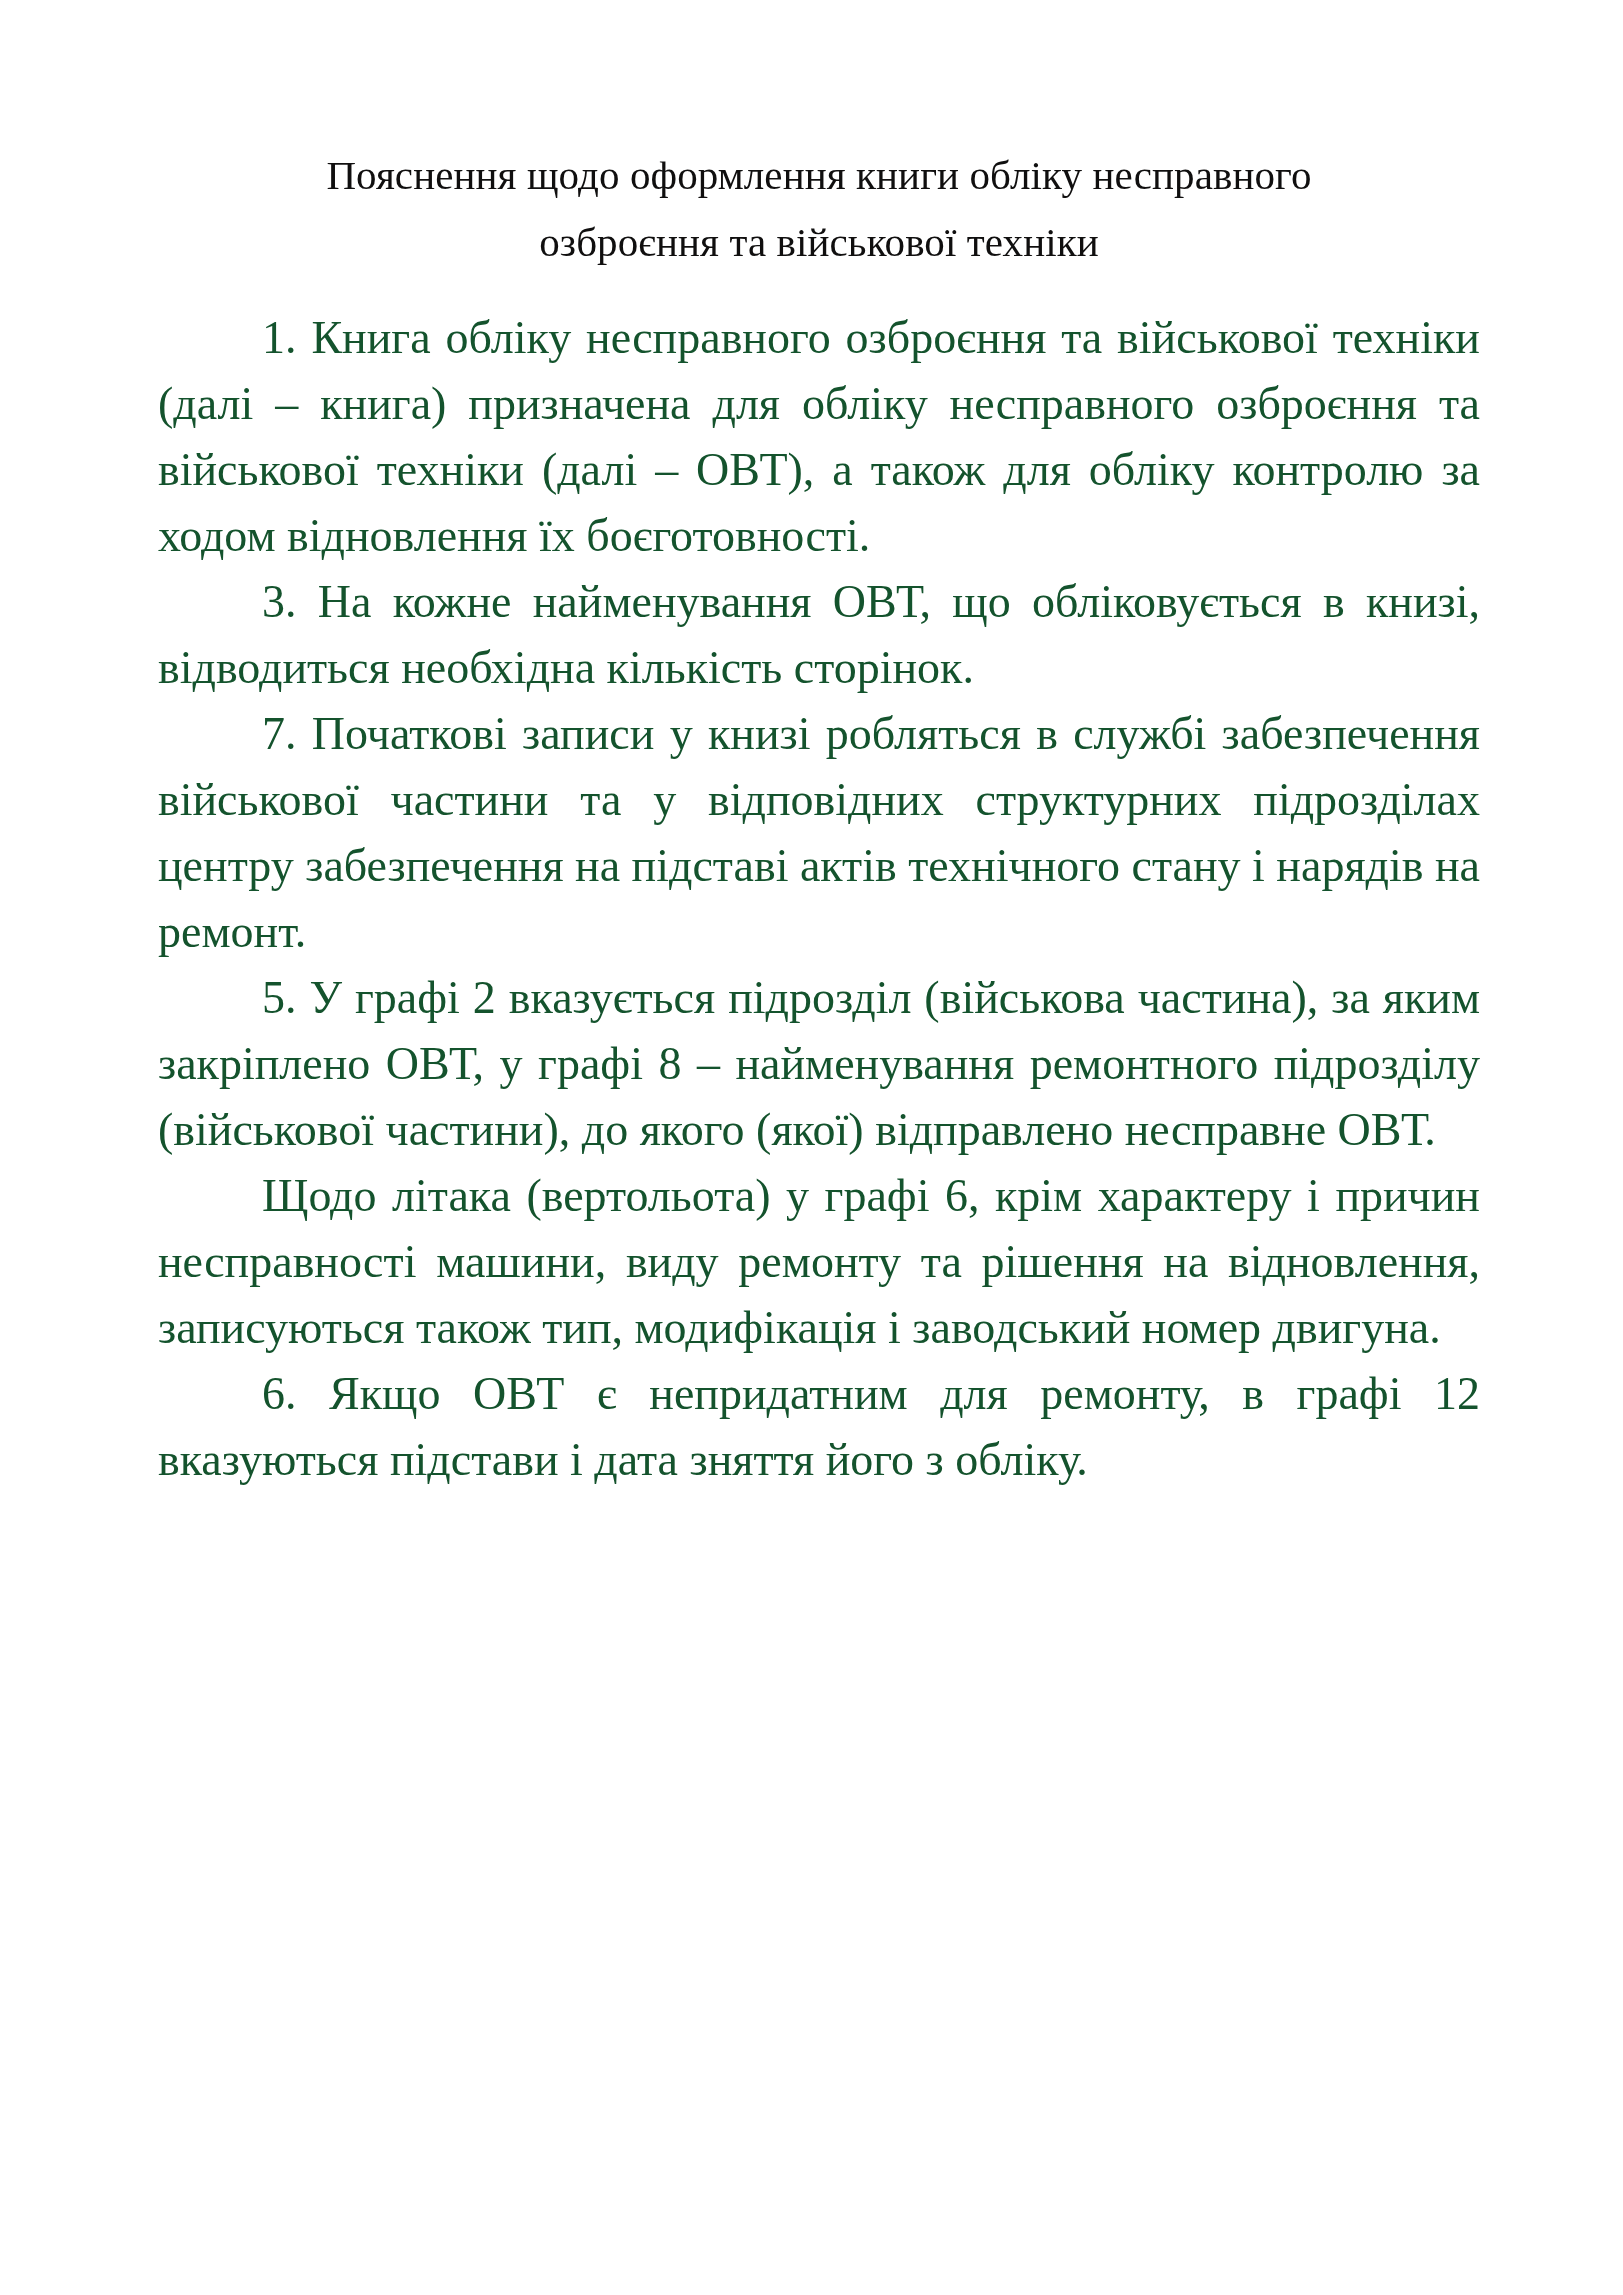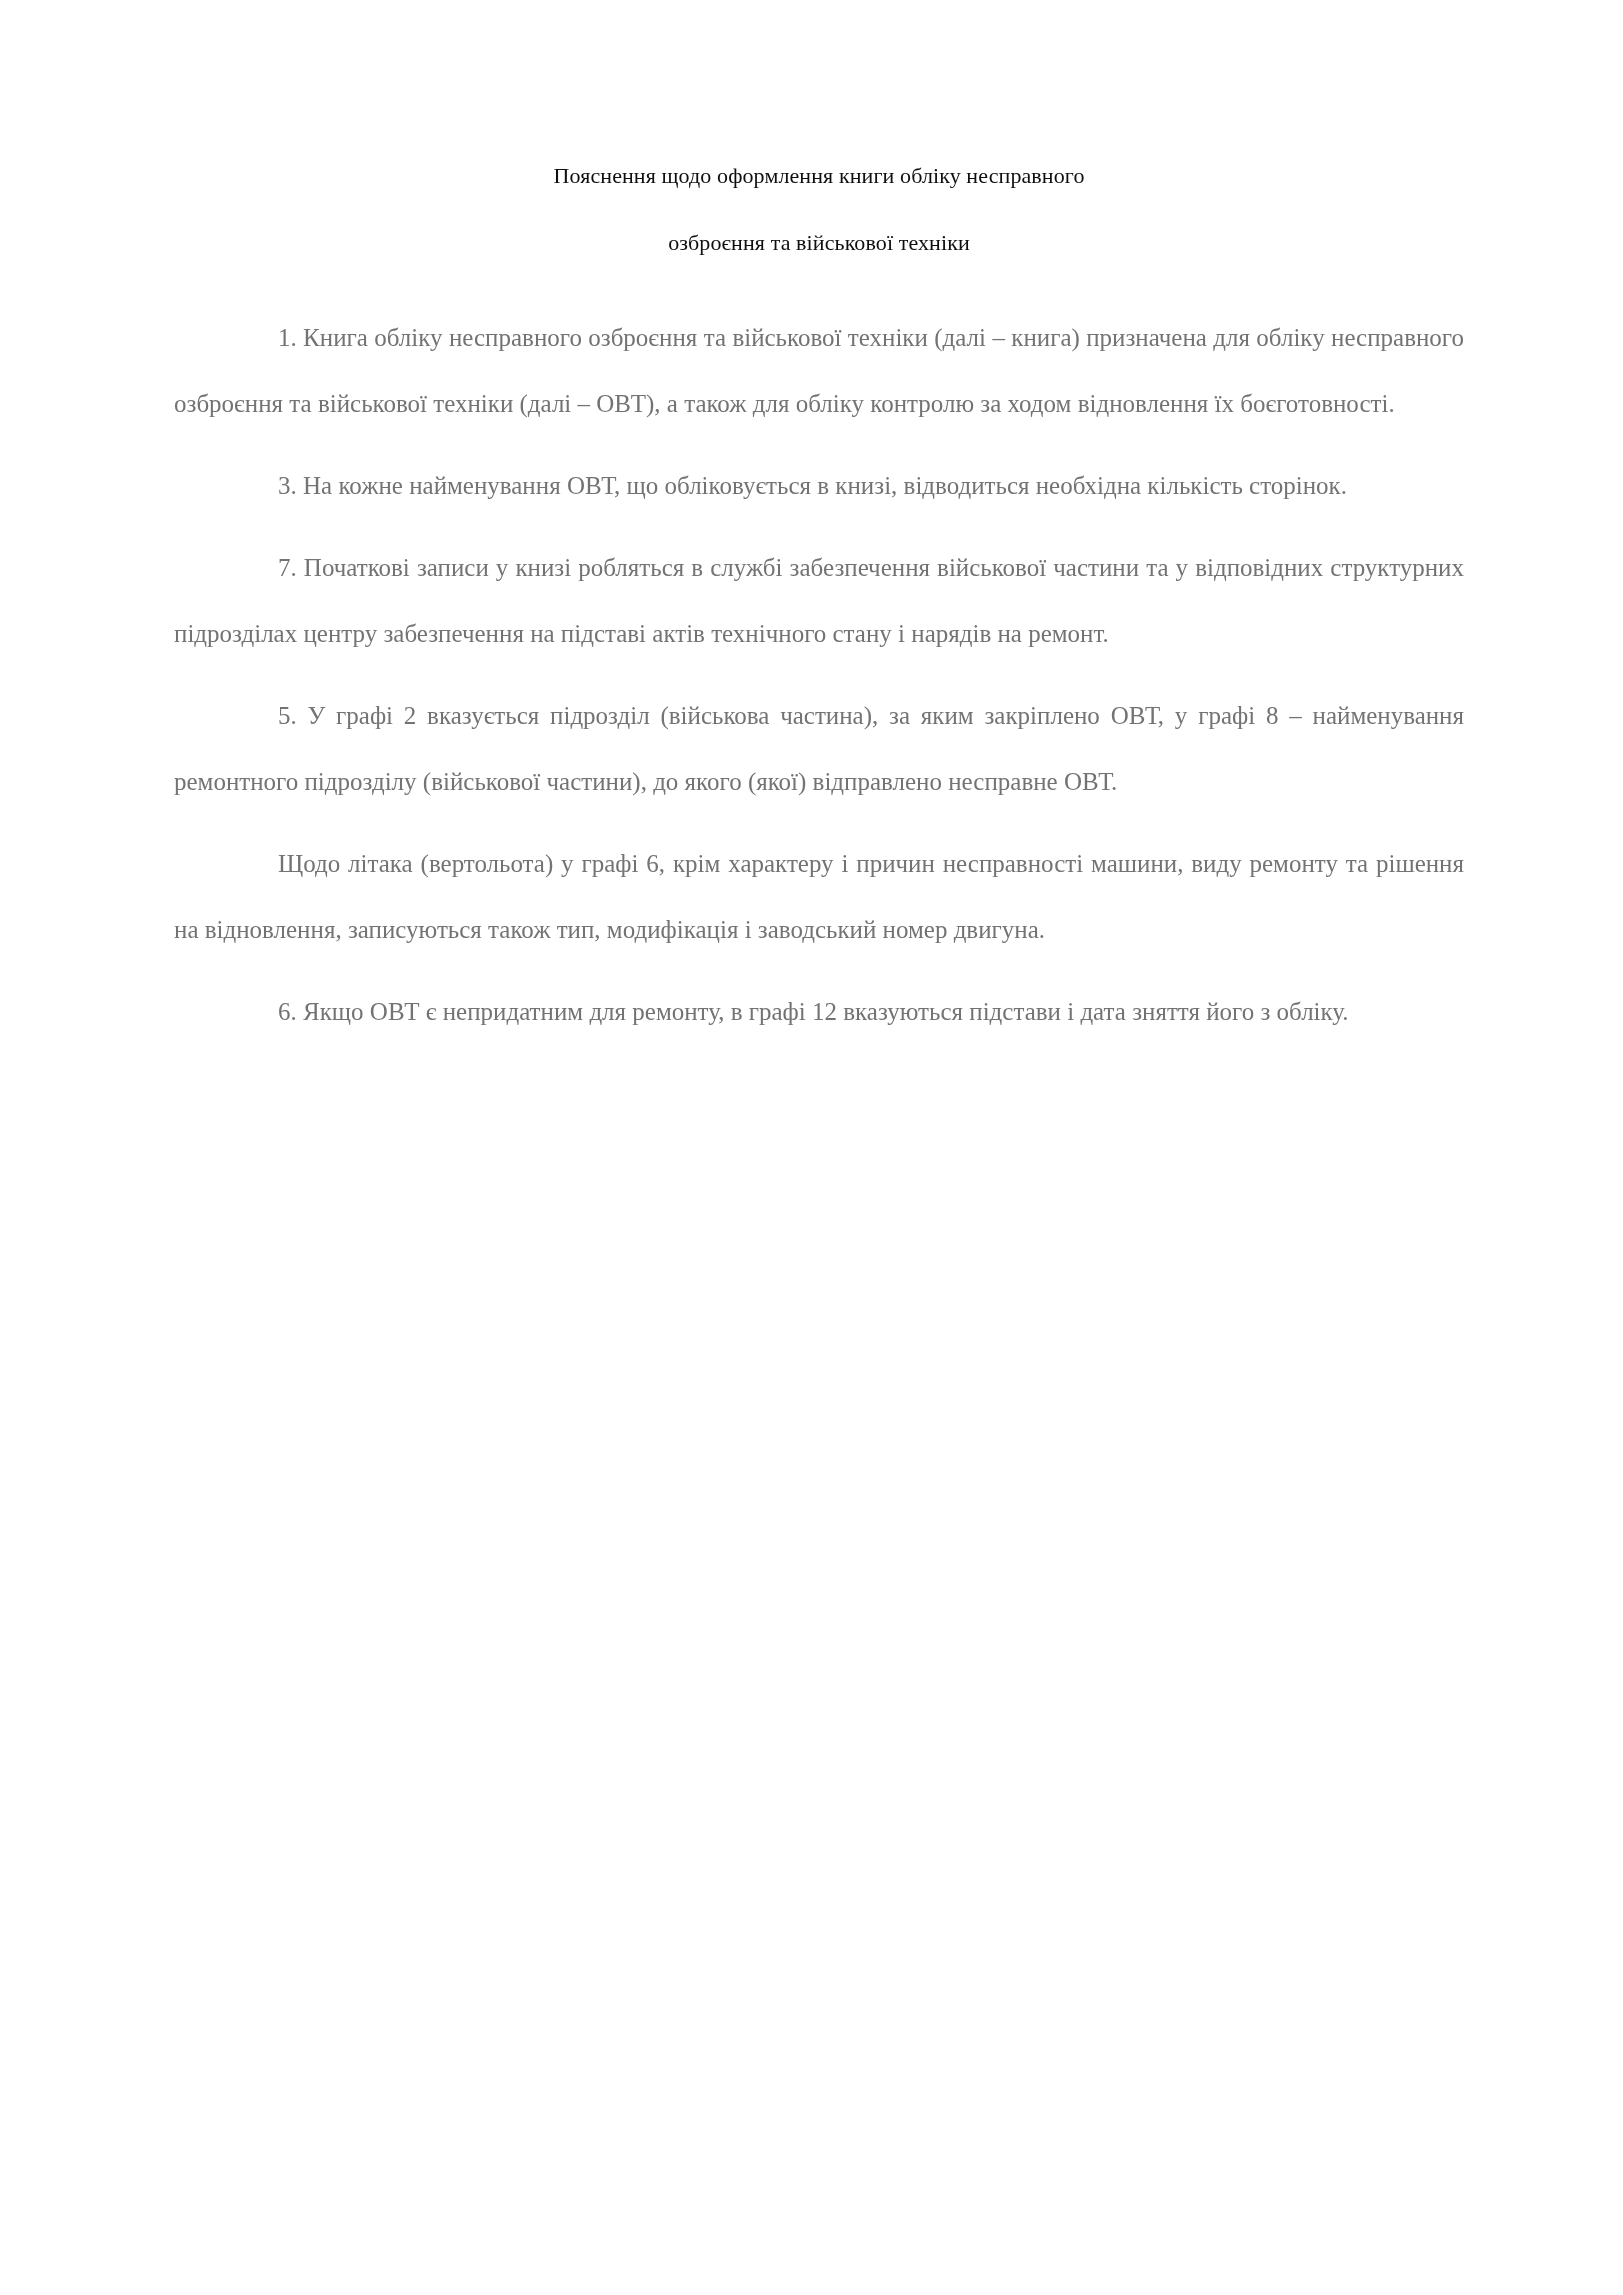--- a/index.html
+++ b/index.html
@@ -19,44 +19,44 @@
   }
   .content {
     position: absolute;
     left: 158px;
     top: 0;
     width: 1322px;
   }
   .doc-title {
     text-align: center;
     font-family: "Liberation Serif", "DejaVu Serif", serif;
-    font-size: 22px;
+    font-size: 41px;
     line-height: 67px;
     color: #100f0f;
     font-weight: 400;
     letter-spacing: 0.1px;
   }
   .title-line-1 {
     padding-top: 142px;
   }
   .title-line-2 {
     padding-bottom: 0;
   }
   .body-block {
     margin-top: 29px;
   }
   p.para {
-    margin: 16px;
+    margin: 0;
     text-align: justify;
     text-justify: inter-word;
     text-indent: 104px;
     font-family: "Liberation Serif", "DejaVu Serif", serif;
-    font-size: 25px;
+    font-size: 46px;
     line-height: 66px;
-    color: #737373;
+    color: #14532d;
     font-weight: 400;
     hyphens: none;
     -webkit-hyphens: none;
   }
   p.para:last-child {
     text-align-last: left;
   }
 </style>
 </head>
 <body>

